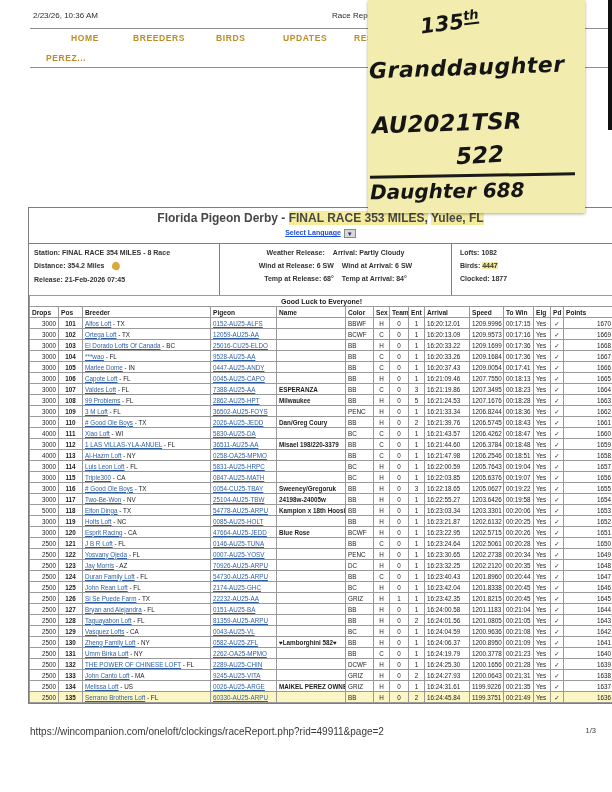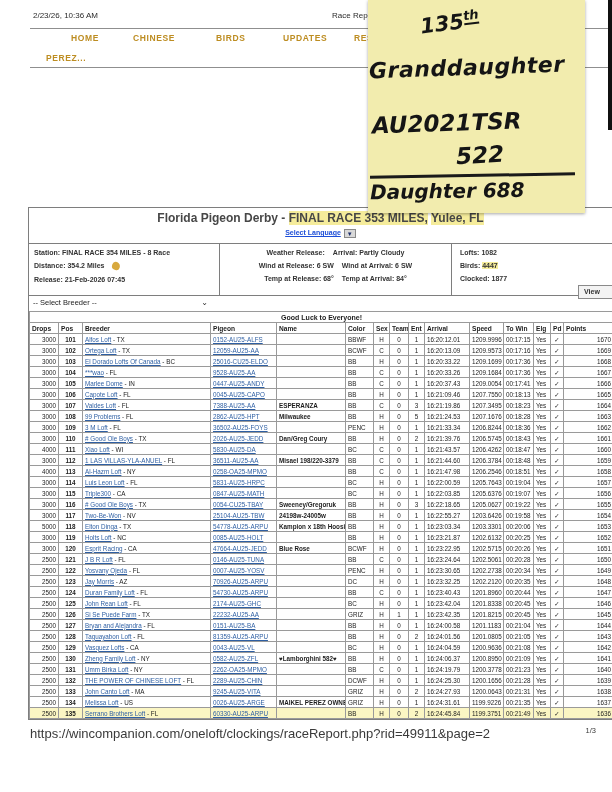--- a/index.html
+++ b/index.html
@@ -64,33 +64,33 @@
   .banner td { font-size:7px; font-weight:bold; text-align:center; border-bottom:none; }
   thead th { font-weight:bold; font-size:6.6px; }
   td.b { font-weight:bold; }
   td.num { text-align:right; }
   td.ctr { text-align:center; }
   a { color:#2e5fa3; text-decoration:underline; cursor:pointer; }
   tr.hl td { background:#fbf6c3; }
   td .chk { color:#222; }
 
   
-  .footer-url { position:absolute; left:30px; top:726px; font-size:13px; color:#3a3a3a; }
+  .footer-url { position:absolute; left:30px; top:726px; font-size:10px; color:#3a3a3a; }
   .footer-page { position:absolute; right:16px; top:726px; font-size:7.5px; color:#3a3a3a; }
 </style>
 </head>
 <body>
 
 <div class="page">
 
   <span class="print-date">2/23/26, 10:36 AM</span>
   <span class="print-title">Race Report</span>
   <div class="rule rule1"></div>
   <span class="nav-item nav-home">HOME</span>
-  <span class="nav-item nav-breeders">CHINESE</span>
+  <span class="nav-item nav-breeders">BREEDERS</span>
   <span class="nav-item nav-birds">BIRDS</span>
   <span class="nav-item nav-updates">UPDATES</span>
   <span class="nav-item nav-results">RESULTS</span>
   <span class="nav-admin">PEREZ...</span>
   <div class="rule rule2"></div>
 
   <div class="card">
     <div class="title-row"><span>Florida Pigeon Derby - </span><span class="hl-y">FINAL RACE 353 MILES,</span> <span class="hl-y">Yulee, FL</span></div>
     <div class="lang-row">
       <span class="lang-link">Select Language</span><span class="lang-dd">▼</span>
@@ -104,24 +104,20 @@
       <div class="info-mid">
         <div class="wline"><span class="wl">Weather Release:</span><span>Arrival: Partly Cloudy</span></div>
         <div class="wline"><span class="wl">Wind at Release: 6 SW</span><span>Wind at Arrival: 6 SW</span></div>
         <div class="wline"><span class="wl">Temp at Release: 68°</span><span>Temp at Arrival: 84°</span></div>
       </div>
       <div class="info-right">
         <div><span>Lofts:</span> <span>1082</span></div>
         <div><span>Birds:</span> <span class="hl-y">4447</span></div>
         <div><span>Clocked:</span> <span>1877</span></div>
       </div>
-    </div>
-    <div class="filter-row">
-      <div class="breeder-select"><span>-- Select Breeder --</span><span class="chev">⌄</span></div>
-      <div class="view-btn">View</div>
     </div>
     <table>
       <colgroup>
         <col style="width:29px">
           <col style="width:24px">
           <col style="width:128px">
           <col style="width:66px">
         <col style="width:69px">
           <col style="width:28px">
           <col style="width:16px">

